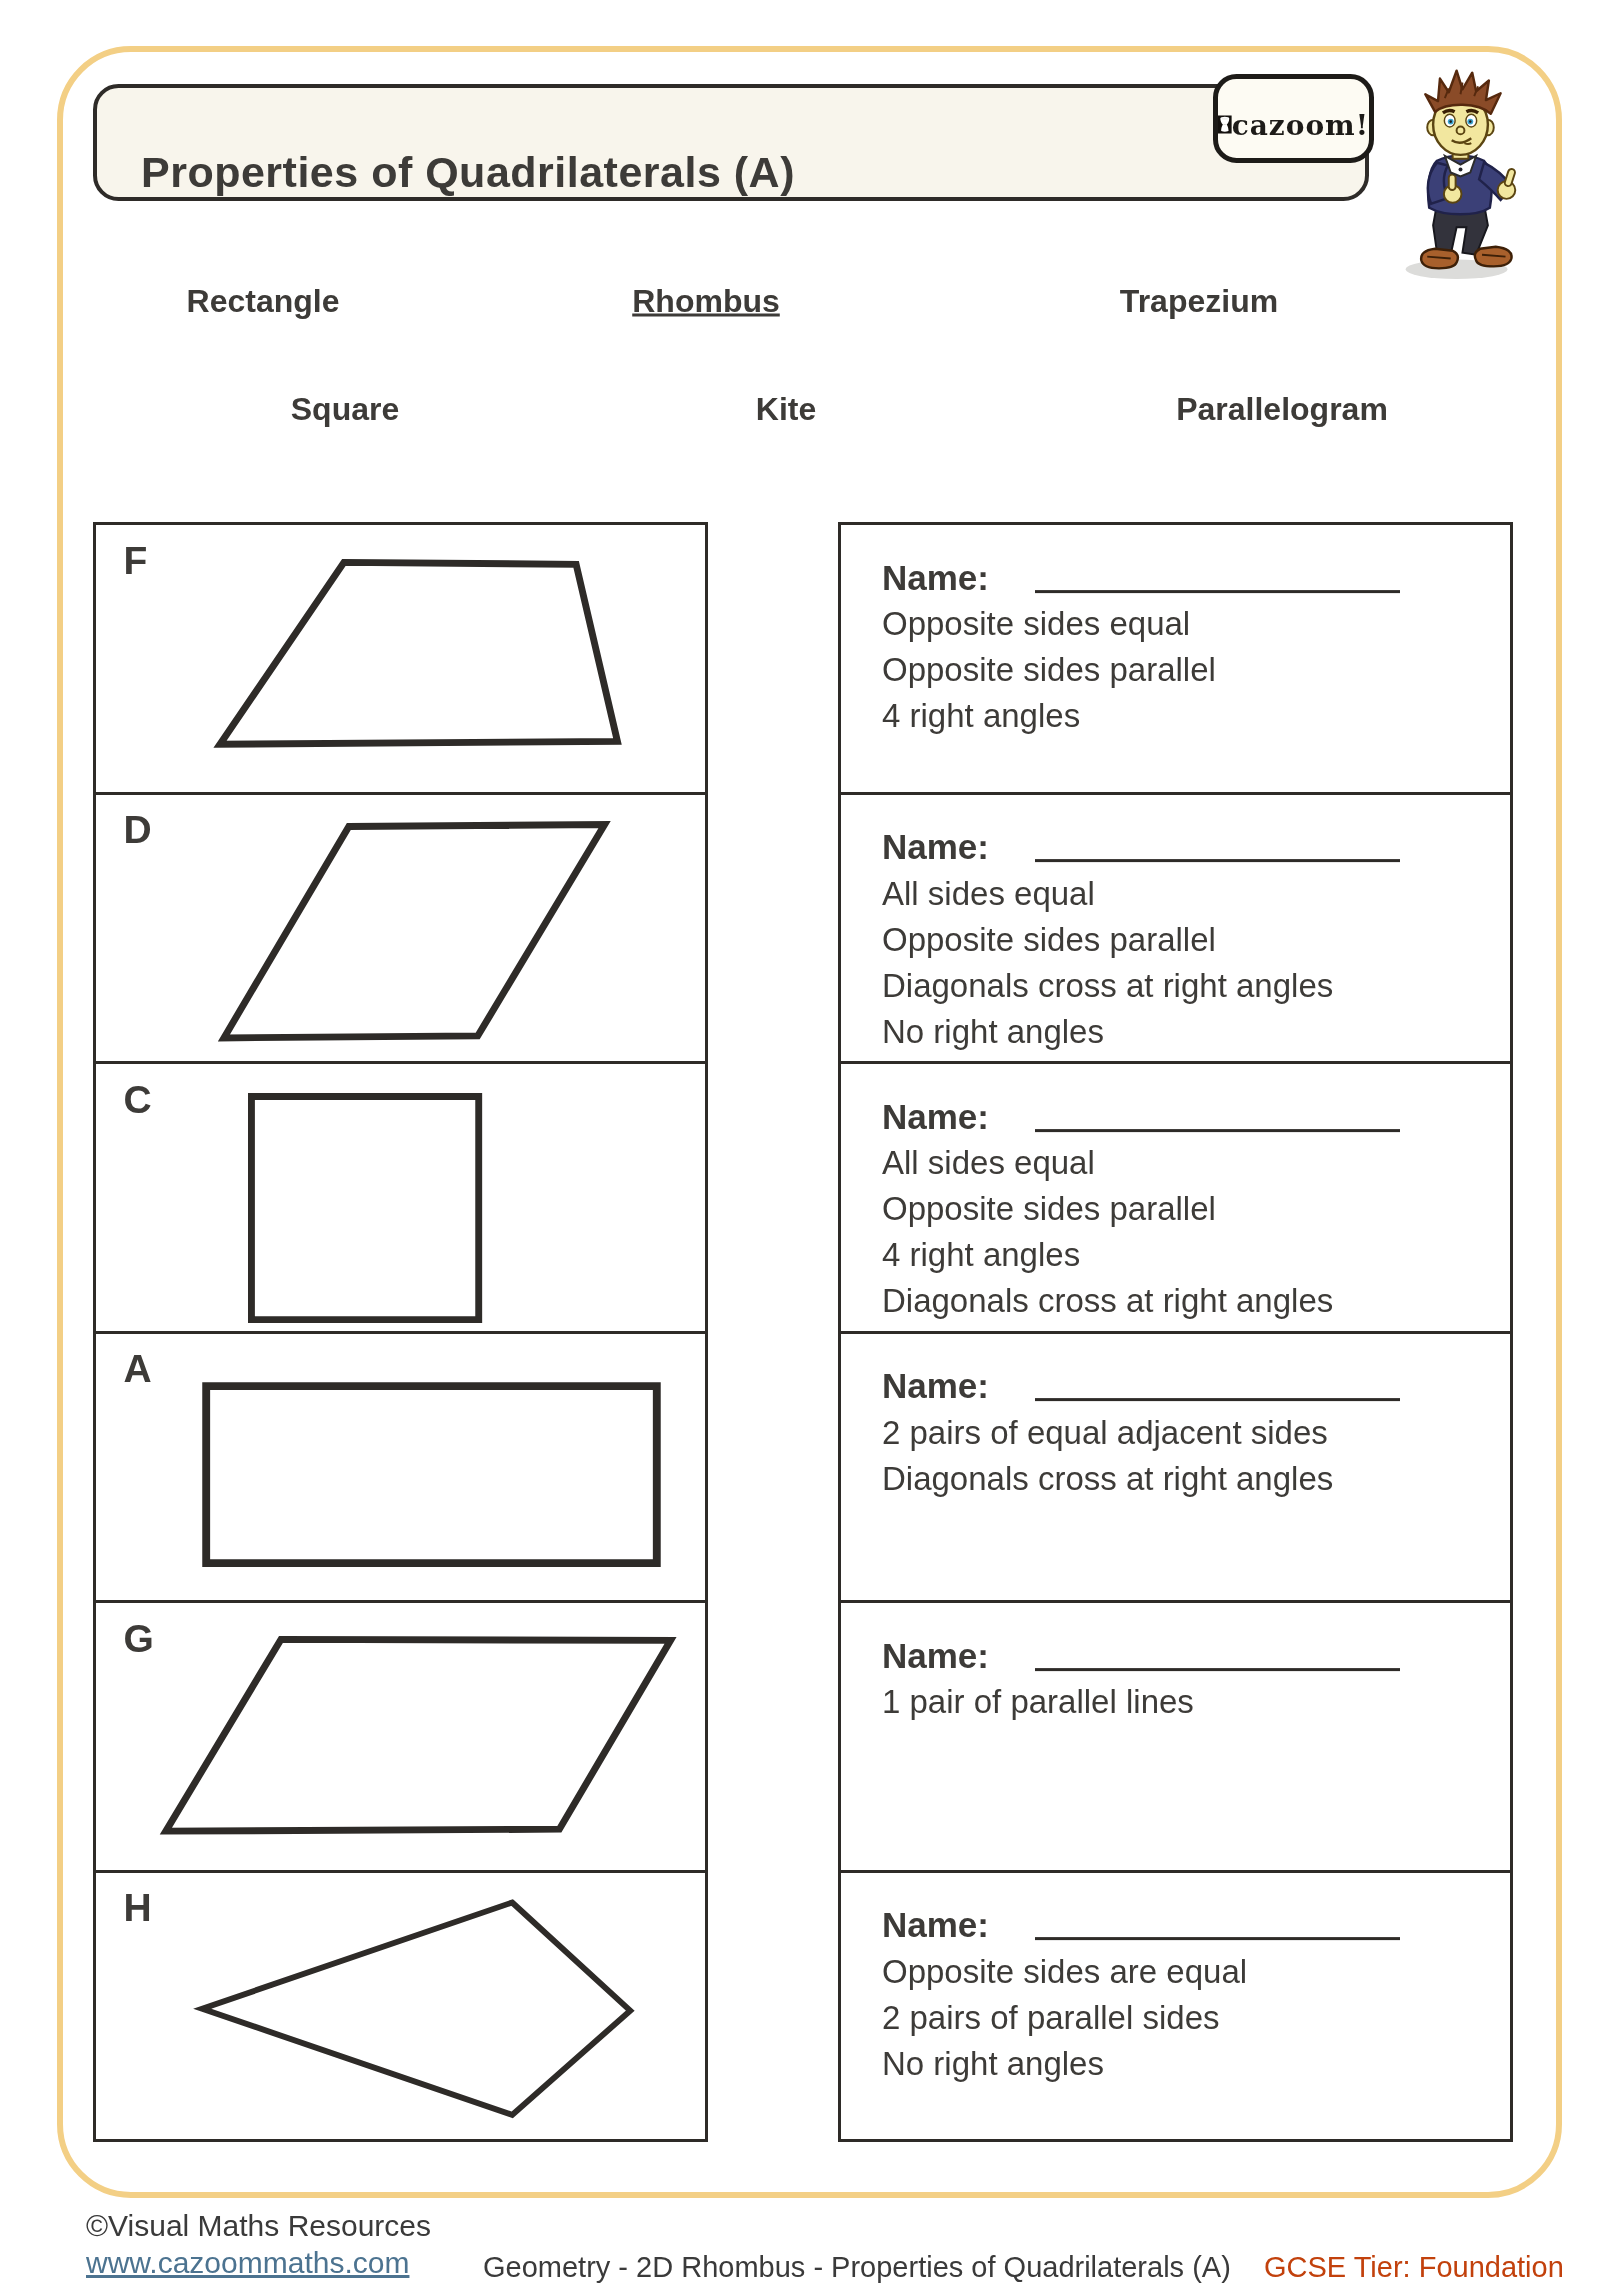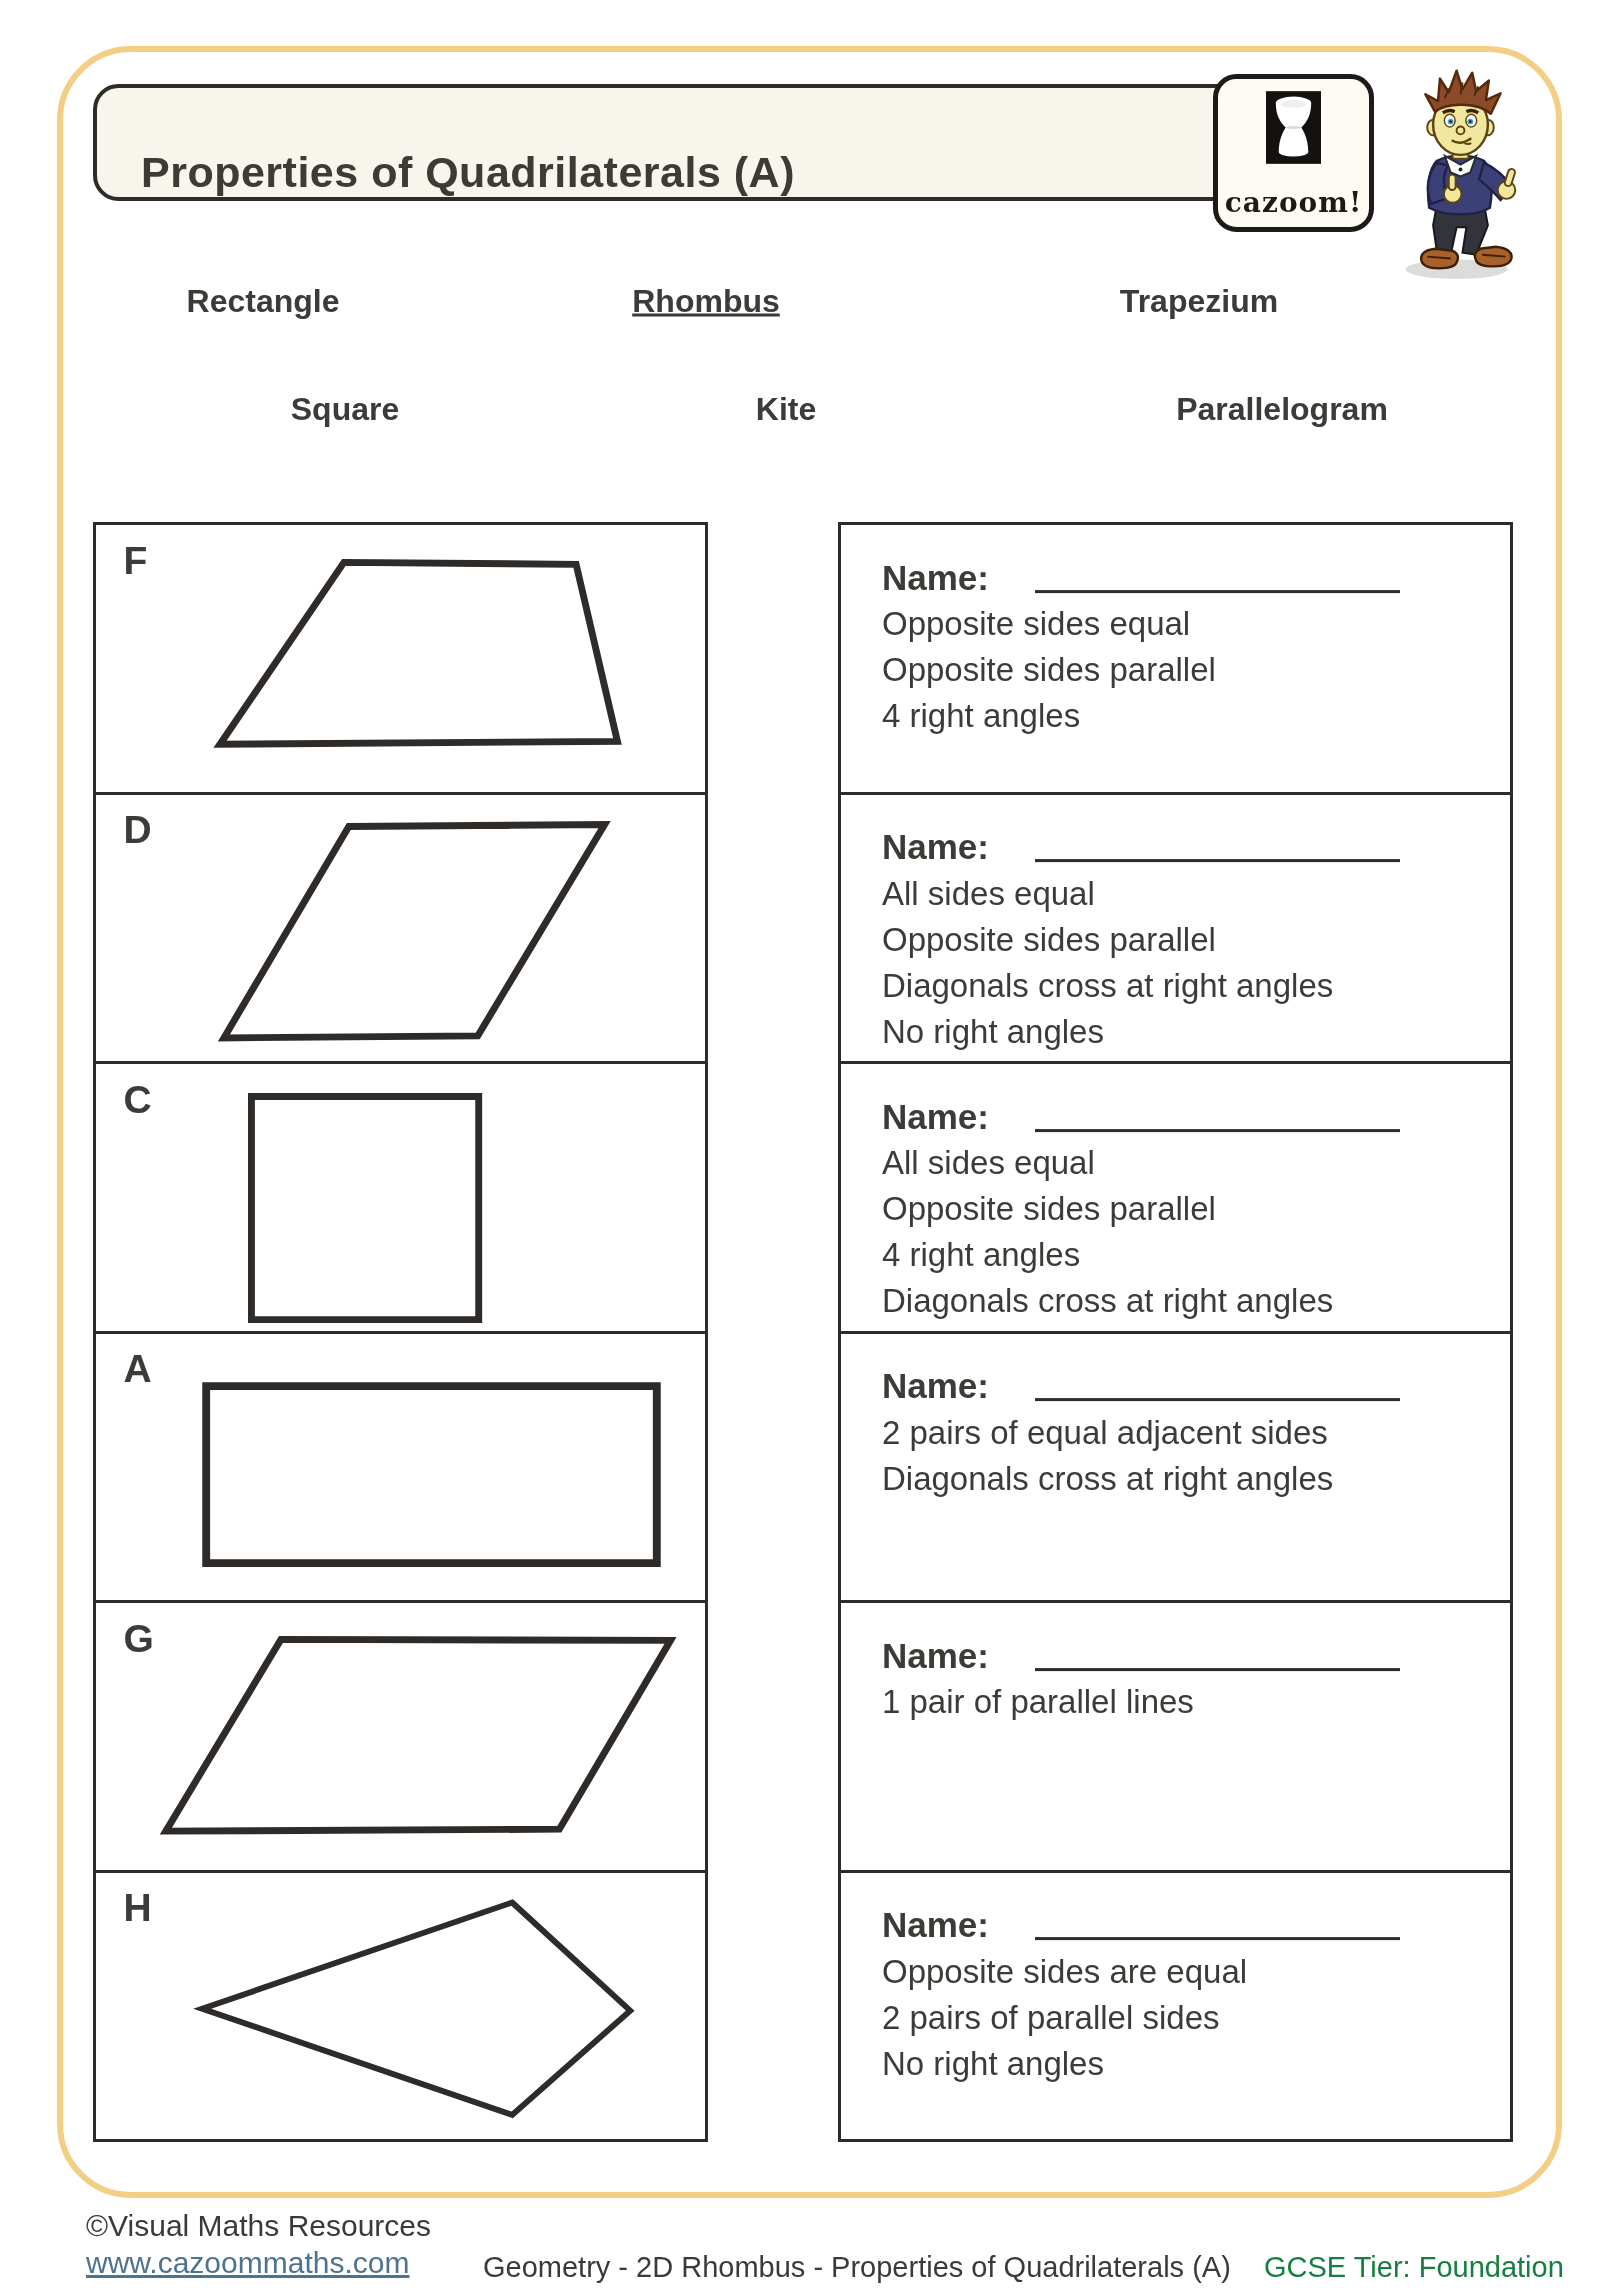--- a/index.html
+++ b/index.html
@@ -29,24 +29,24 @@
     background:var(--header_bg);
     border:4.9px solid var(--line);
     border-radius:25.5px;
     display:flex;align-items:flex-end;
     padding-left:44px;
   }
   .header-title{
     font-size:43px;font-weight:bold;letter-spacing:0.5px;color:var(--text);
   }
   .logo-box{
-    position:absolute;left:1213px;top:74px;width:161px;height:158px;
+    position:absolute;left:1213px;top:74px;width:161px;height:89px;
     background:#fdfbf3;border:5.9px solid #1d1b18;border-radius:23.5px;
-    display:flex;flex-direction:column;align-items:center;justify-content:flex-start;
-    padding-top:11.8px;z-index:5;gap:20px;
+    display:flex;align-items:center;justify-content:flex-start;
+    padding-top:11.8px;z-index:5;
   }
   .logo-caption{
     font-family:"DejaVu Serif", serif;
     font-weight:bold;font-size:28px;letter-spacing:1px;color:#1d1b18;margin-top:2px;
   }
   .mascot{position:absolute;left:1392px;top:59px;width:137px;height:225px;z-index:6;}
   
   .wb{
     position:absolute;transform:translate(-50%,-50%);
     font-size:32px;font-weight:bold;color:var(--text);white-space:nowrap;
@@ -75,21 +75,21 @@
   .name-label{font-size:35px;font-weight:bold;color:var(--text);}
   .name-blank{
     flex:1;margin:0 90px 0 13.7px;height:7.8px;transform:translateY(-4.9px);
     border-bottom:3.9px solid var(--line);
   }
   .prop{font-size:33px;line-height:46px;color:var(--text);}
   
   .footer-left{position:absolute;left:86px;top:2207px;font-size:30px;line-height:37px;color:#3a3a3a;}
   .footer-link{color:var(--link);text-decoration:underline;}
   .footer-center{position:absolute;left:483px;top:2251px;font-size:29px;color:#3a3a3a;white-space:nowrap;}
-  .footer-right{position:absolute;left:1264px;top:2251px;font-size:29px;color:#15803d;white-space:nowrap;}
+  .footer-right{position:absolute;left:1264px;top:2251px;font-size:29px;color:#c2410c;white-space:nowrap;}
 </style>
 </head>
 <body>
 
 <div class="page-border"></div>
 
 <div class="header-box">
   <span class="header-title">Properties of Quadrilaterals (A)</span>
 </div>
 

